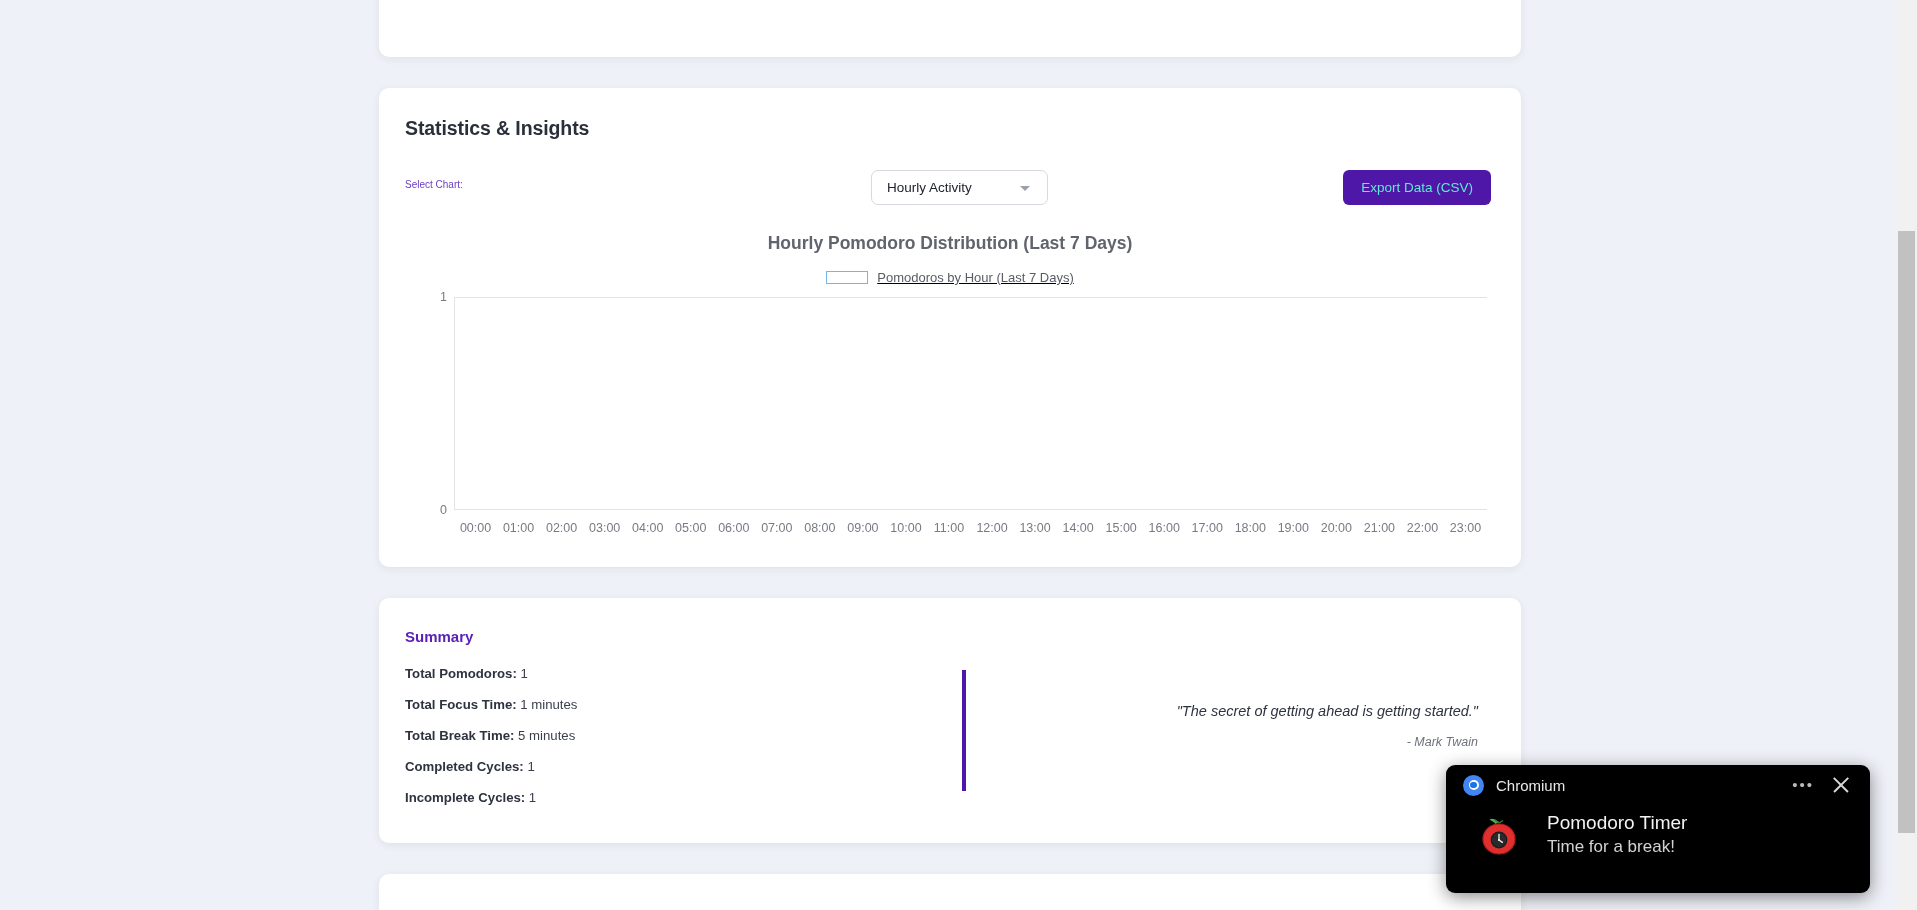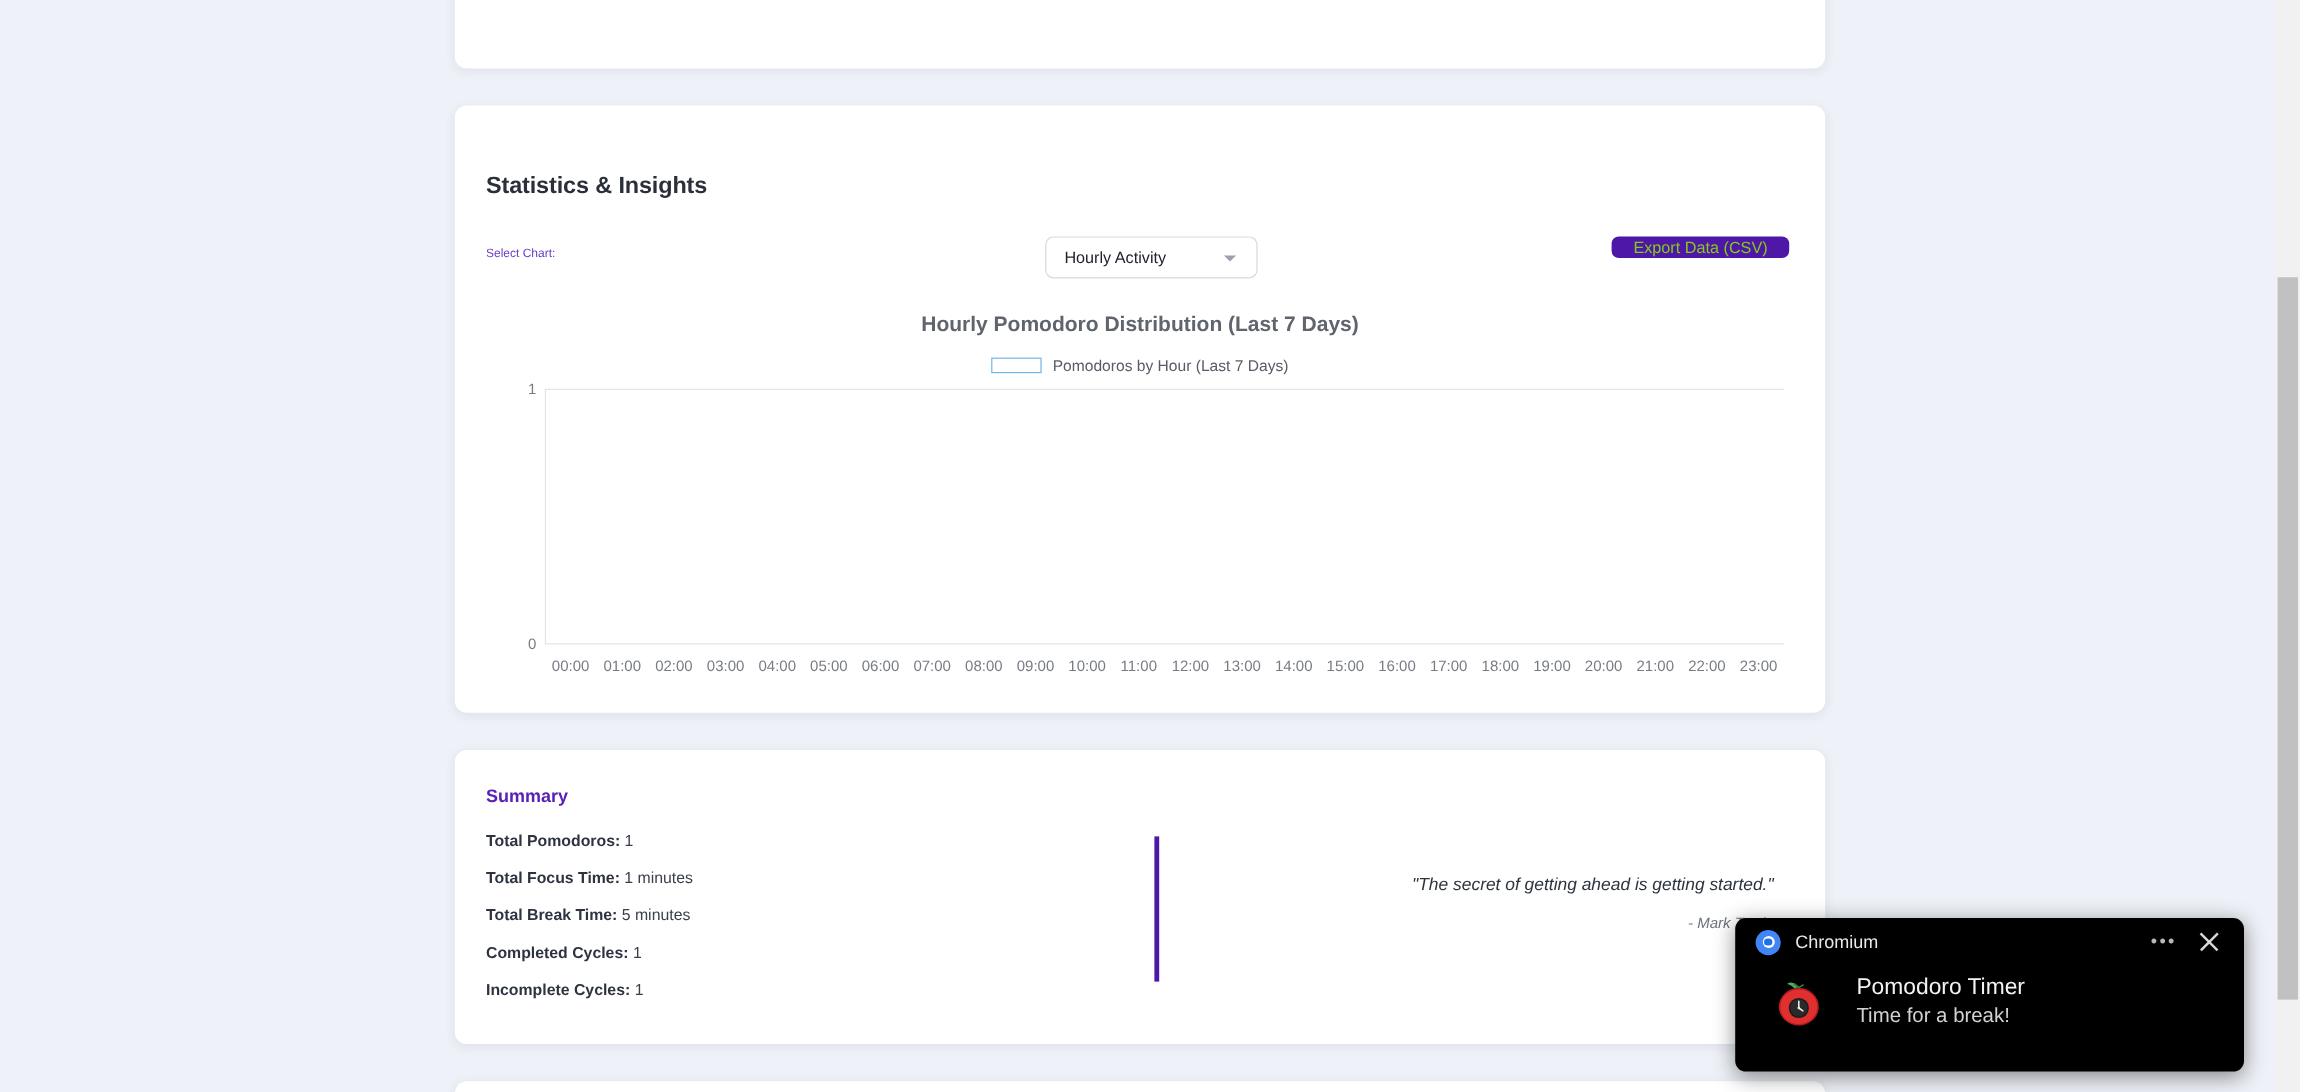--- a/index.html
+++ b/index.html
@@ -43,21 +43,21 @@
   }
 
   
   #toggles-card {
     height: 177px;
     padding: 0;
   }
 
   
   #stats-card {
-    padding: 56px 26px 24px 26px;
+    padding: 29px 26px 24px 26px;
   }
   .panel-title {
     font-size: 19.5px;
     font-weight: bold;
     color: #2b2f3a;
     letter-spacing: -0.1px;
     margin-bottom: 30px;
     padding-left: 0;
   }
 
@@ -98,24 +98,24 @@
     top: 15px;
     width: 0; height: 0;
     border-left: 5px solid transparent;
     border-right: 5px solid transparent;
     border-top: 5.5px solid #9aa0ad;
   }
   .export-btn {
     position: absolute;
     right: 4px;
     top: 0;
-    height: 18px;
+    height: 35px;
     padding: 0 18px;
     background: #4f17a8;
-    color: #84cc16;
+    color: #5eead4;
     border: none;
     border-radius: 6px;
     font-size: 13.5px;
     font-family: "Liberation Sans", sans-serif;
     cursor: pointer;
     display: flex;
     align-items: center;
   }
 
   
@@ -126,20 +126,21 @@
     font-weight: bold;
     color: #60646d;
     margin-bottom: 16px;
   }
   .chart-legend {
     display: flex;
     align-items: center;
     justify-content: center;
     gap: 9px;
     margin-bottom: 7px;
+    text-decoration: underline;
   }
   .legend-swatch {
     width: 42px;
     height: 13px;
     background: #ffffff;
     border: 1.2px solid #73b6e8;
   }
   .legend-text {
     font-size: 13px;
     color: #585c66;

